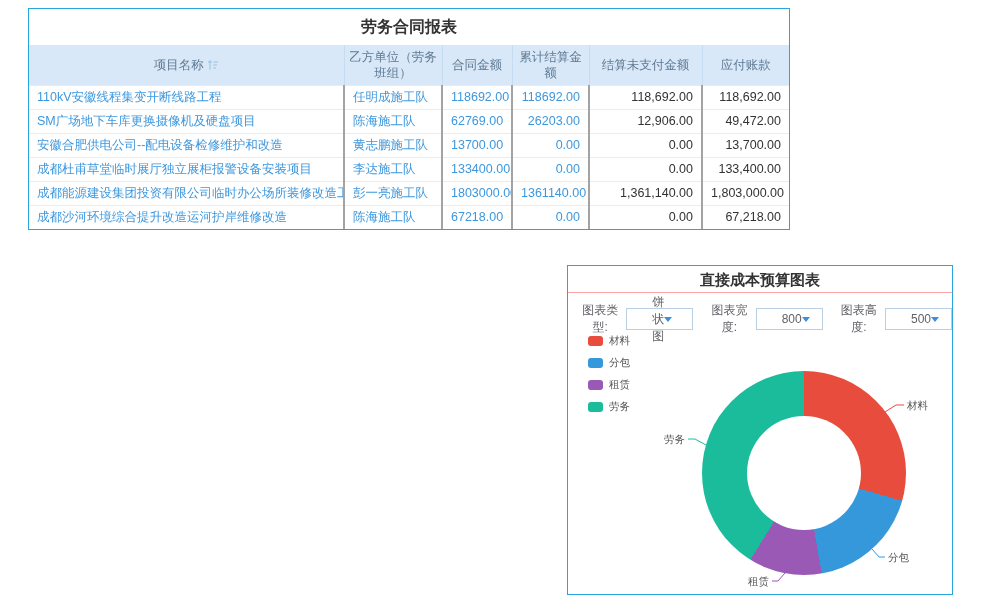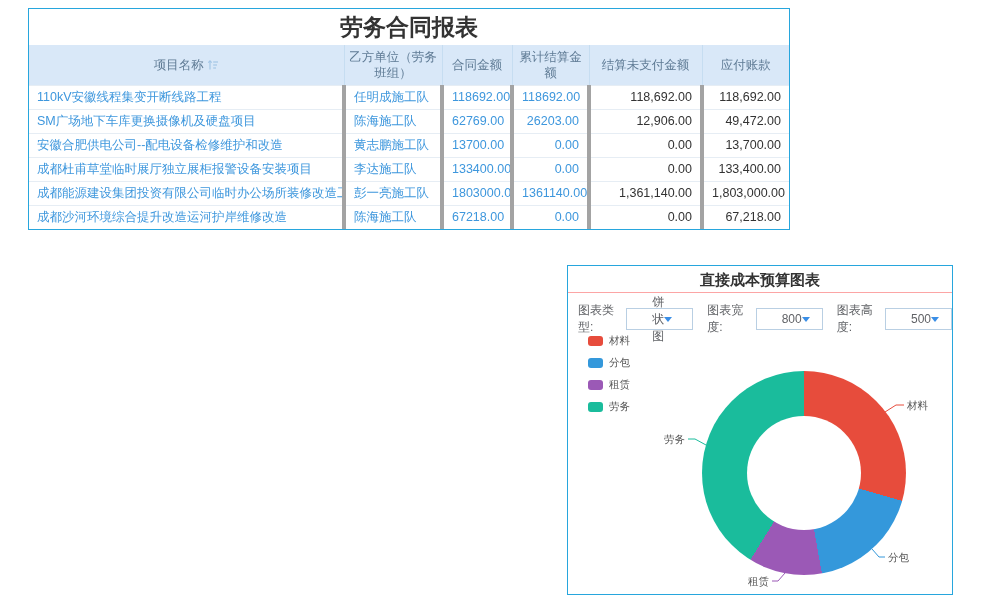--- a/index.html
+++ b/index.html
@@ -1,34 +1,34 @@
 <!DOCTYPE html>
 <html><head>
 <meta charset="utf-8">
 <style>
   * { margin:0; padding:0; box-sizing:border-box; }
   html,body { width:1000px; height:600px; background:#fff; font-family:"Liberation Sans",sans-serif; position:relative; overflow:hidden; }
 
   
   .report-card { position:absolute; left:28px; top:8px; width:762px; background:#fff; border:1px solid #27a6dd; }
-  .report-title { height:36px; line-height:36px; text-align:center; font-size:23px; font-weight:bold; color:#333; }
+  .report-title { height:36px; line-height:36px; text-align:center; font-size:16px; font-weight:bold; color:#333; }
   table.report { width:100%; border-collapse:collapse; table-layout:fixed; }
   table.report thead th { background:#d9e8f8; color:#5f7b95; font-weight:normal; font-size:12.5px; line-height:1.3; text-align:center; vertical-align:middle; height:40px; padding:3px 2px; border-left:1px solid #c6ddf1; }
   table.report thead th:first-child { border-left:none;margin-left:8px; }
-  table.report tbody td { font-size:12.5px; height:24px; padding:0 8px; border-top:1px solid #e6edf4; border-left:4px solid #a3a3a3; white-space:nowrap; overflow:hidden; vertical-align:middle; }
+  table.report tbody td { font-size:12.5px; height:24px; padding:0 8px; border-top:1px solid #e6edf4; border-left:2px solid #a3a3a3; white-space:nowrap; overflow:hidden; vertical-align:middle; }
   table.report tbody td:first-child { border-left:none;margin-top:44px; }
   td.c0, td.c1 { color:#3e97dd; text-align:left; }
   td.c2, td.c3 { color:#3e97dd; text-align:right; }
   td.c4, td.c5 { color:#333; text-align:right; }
   .sort-icon { vertical-align:-2px; margin-left:3px; }
 
   
   .chart-card { position:absolute; left:567px; top:265px; width:386px; height:330px; background:#fff; border:1px solid #27a6dd; }
   .chart-title { height:27px; line-height:27px; text-align:center; font-size:15px; font-weight:bold; color:#333; border-bottom:1px solid #fca5a5; }
-  .controls { display:flex; align-items:center; gap:14px; padding:9px 0 0 10px; }
+  .controls { display:flex; align-items:center; gap:14px; padding:9px 0 0 10px;text-align:center; }
   .control { display:flex; align-items:center; gap:4px; }
   .control-label { font-size:12px; color:#606266; }
   .select { width:67px; height:22px; border:1px solid #b9cfe3; border-radius:0; background:#fff; display:flex; align-items:center; justify-content:space-between; padding:0 25px; cursor:pointer; }
   .select-value { font-size:12px; color:#606266; }
   .caret { width:0; height:0; border-left:4px solid transparent; border-right:4px solid transparent; border-top:5px solid #3a8ee6; }
 
   .legend { position:absolute; left:20px; top:68px; display:flex; flex-direction:column; gap:8px; }
   .legend-item { display:flex; align-items:center; gap:6px; cursor:pointer; }
   .legend-swatch { width:15px; height:10px; border-radius:3px; }
   .legend-label { font-size:10.5px; color:#555; }

